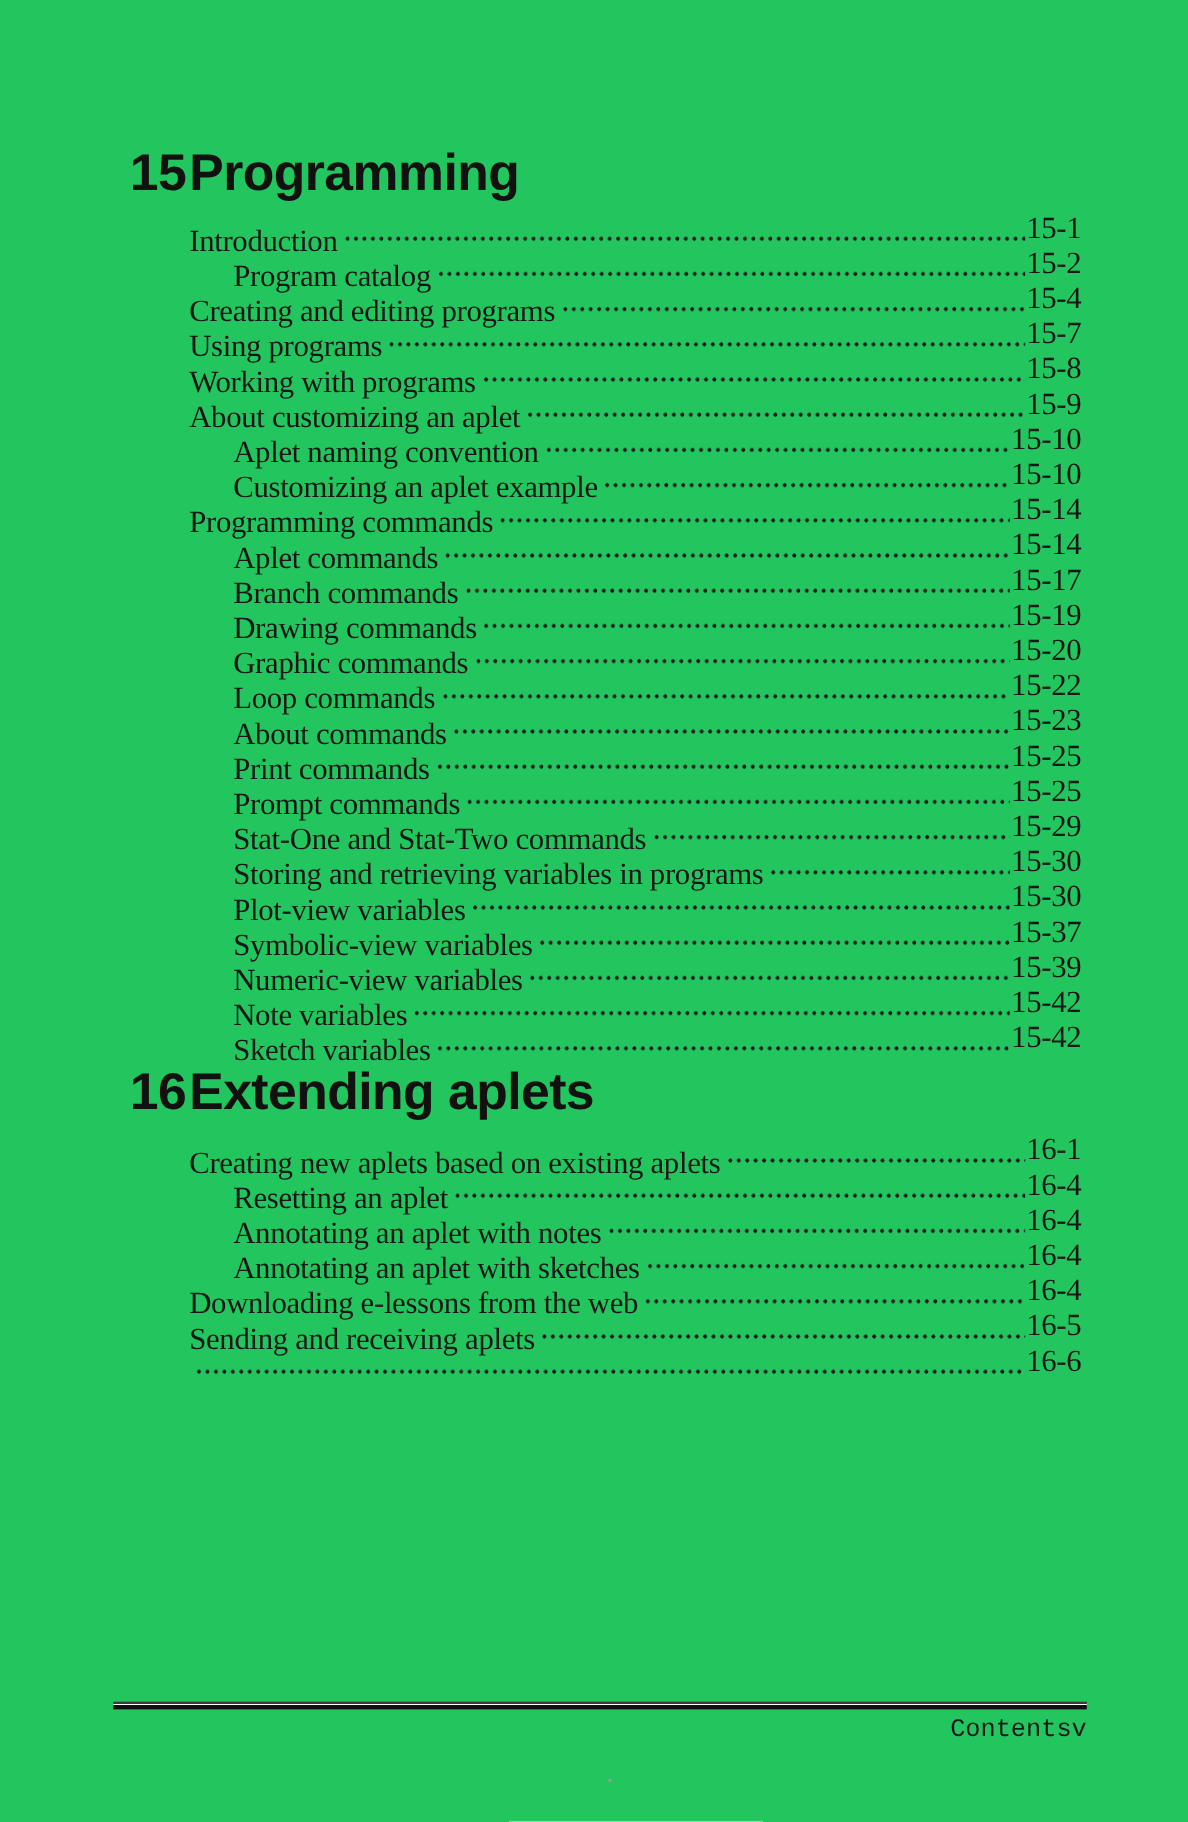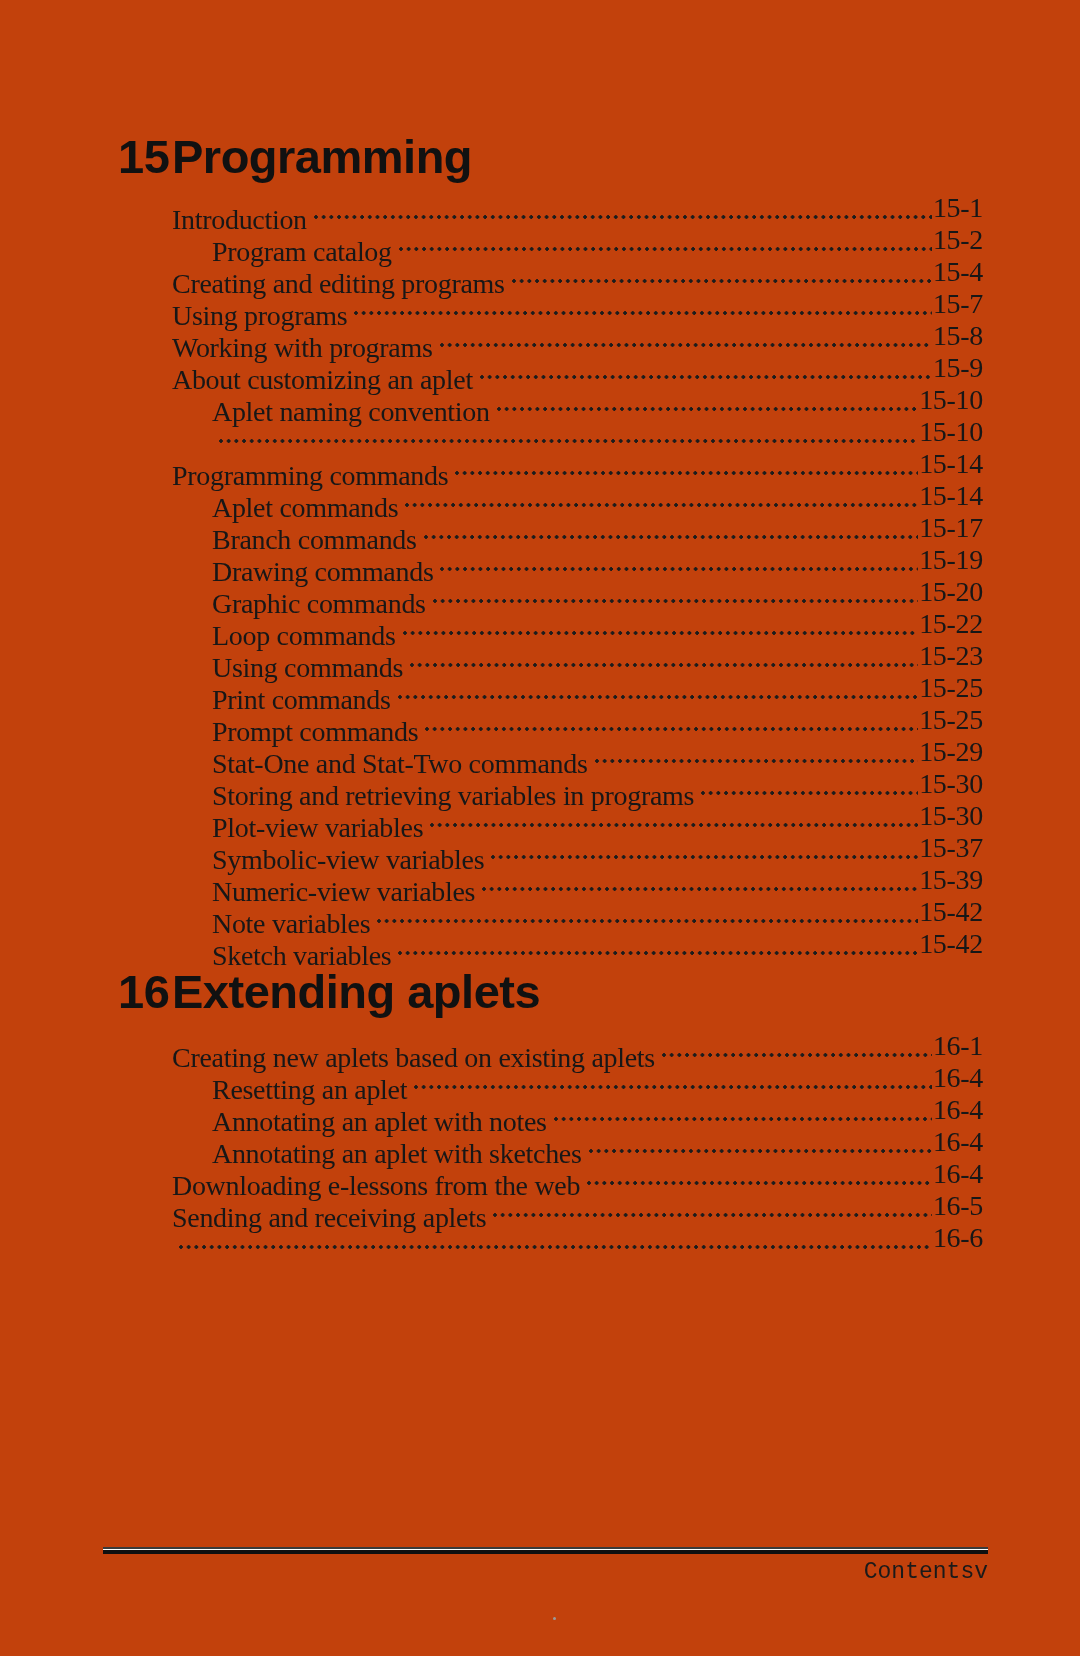--- a/index.html
+++ b/index.html
@@ -1,21 +1,21 @@
 <!DOCTYPE html>
 <html><head>
 <meta charset="utf-8">
 <style>
   html, body { margin: 0; padding: 0; background: #e8e8e8; }
   .page {
     position: relative;
     width: 1080px;
     height: 1656px;
     margin: 0 auto;
-    background: #c2410c;
+    background: #22c55e;
     color: #171717;
     overflow: hidden;
     font-family: "Liberation Serif", serif;
   }
 
   
   .chap {
     position: absolute;
     left: 118px;
     margin: 0;
@@ -133,20 +133,21 @@
         <span class="lbl">About customizing an aplet</span>
         <span class="leader"></span>
         <span class="pg">15-9</span>
       </div>
       <div class="toc-row lvl2">
         <span class="lbl">Aplet naming convention</span>
         <span class="leader"></span>
         <span class="pg">15-10</span>
       </div>
       <div class="toc-row lvl2">
+        <span class="lbl">Customizing an aplet example</span>
         <span class="leader"></span>
         <span class="pg">15-10</span>
       </div>
       <div class="toc-row">
         <span class="lbl">Programming commands</span>
         <span class="leader"></span>
         <span class="pg">15-14</span>
       </div>
       <div class="toc-row lvl2">
         <span class="lbl">Aplet commands</span>
@@ -167,21 +168,21 @@
         <span class="lbl">Graphic commands</span>
         <span class="leader"></span>
         <span class="pg">15-20</span>
       </div>
       <div class="toc-row lvl2">
         <span class="lbl">Loop commands</span>
         <span class="leader"></span>
         <span class="pg">15-22</span>
       </div>
       <div class="toc-row lvl2">
-        <span class="lbl">Using commands</span>
+        <span class="lbl">About commands</span>
         <span class="leader"></span>
         <span class="pg">15-23</span>
       </div>
       <div class="toc-row lvl2">
         <span class="lbl">Print commands</span>
         <span class="leader"></span>
         <span class="pg">15-25</span>
       </div>
       <div class="toc-row lvl2">
         <span class="lbl">Prompt commands</span>

